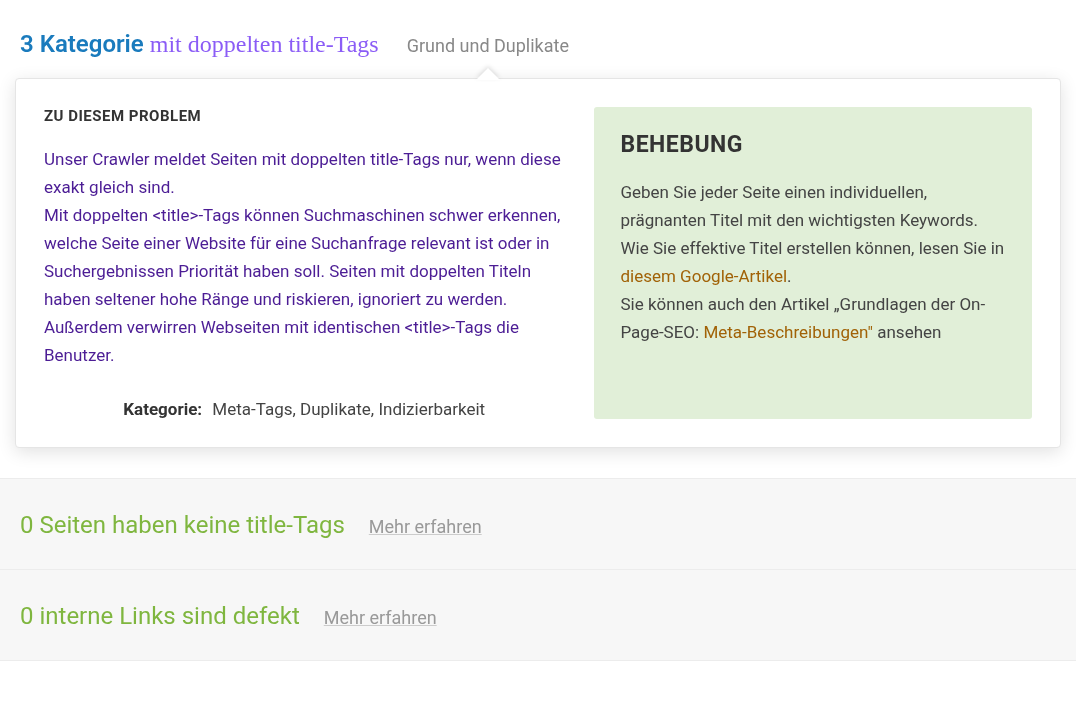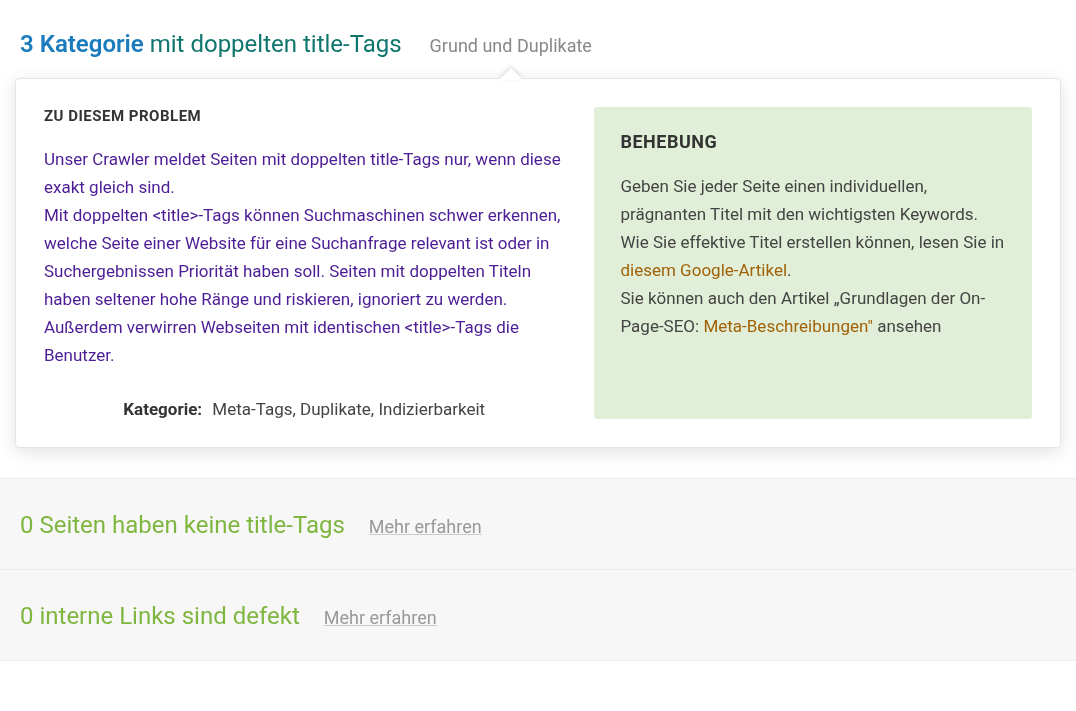--- a/index.html
+++ b/index.html
@@ -24,22 +24,23 @@
   }
   .header-title-count {
     color: #1a7bbd;
     font-weight: 600;
   }
   .header-title-label {
     color: #1a7bbd;
     font-weight: 600;
   }
   .header-title-rest {
-    color: #0f766e;
+    color: #8b5cf6;
     font-weight: 400;
+    font-family: Liberation Serif, serif;
   }
   .header-tooltip-label {
     font-size: 18px;
     color: #888;
     position: relative;
   }
   .tooltip-pointer {
     position: absolute;
     top: 33px;
     left: 50%;
@@ -96,21 +97,21 @@
   .category-value {
     color: #444;
   }
   .tooltip-right {
     flex: 1;
     background: #e1efd8;
     border-radius: 3px;
     padding: 24px 26px 28px 26px;
   }
   .tooltip-right h3 {
-    font-size: 18px;
+    font-size: 23px;
     font-weight: 700;
     letter-spacing: 0.5px;
     color: #333;
     margin-bottom: 20px;
   }
   .tooltip-right p {
     font-size: 17px;
     line-height: 1.65;
     color: #444;
   }

